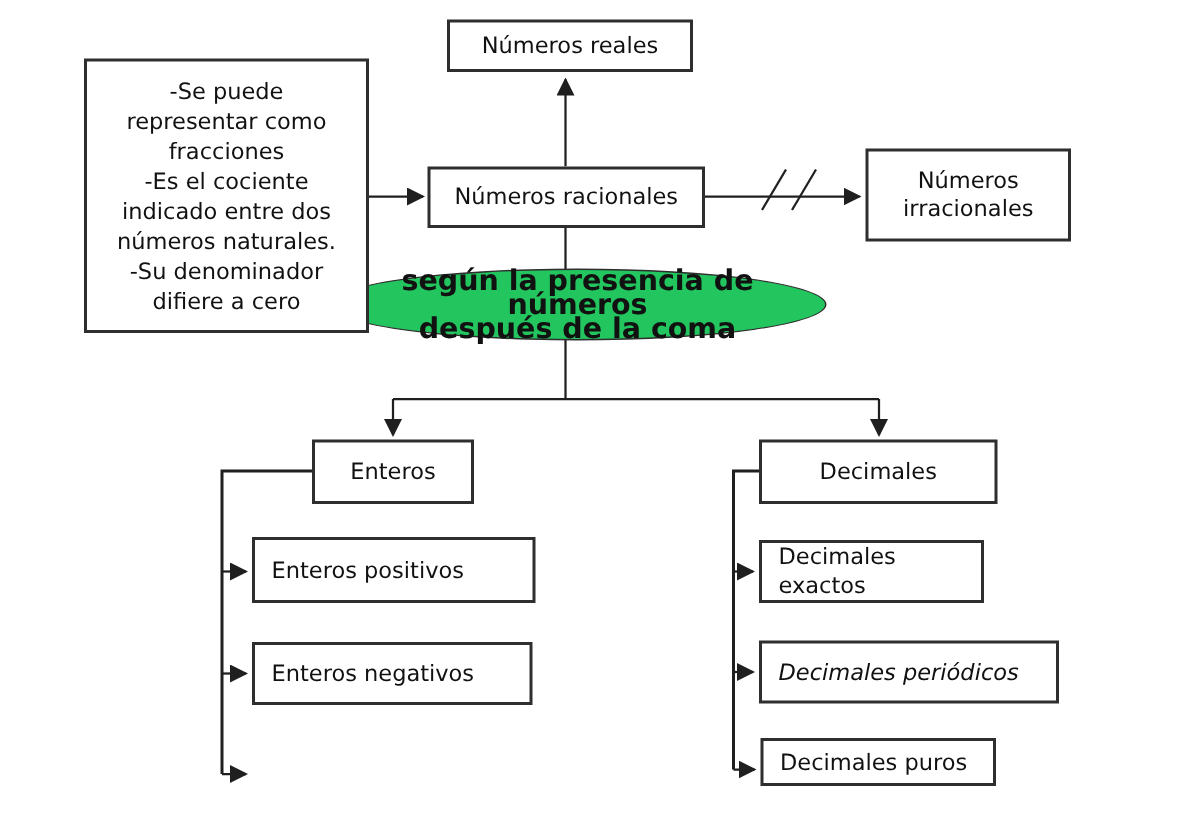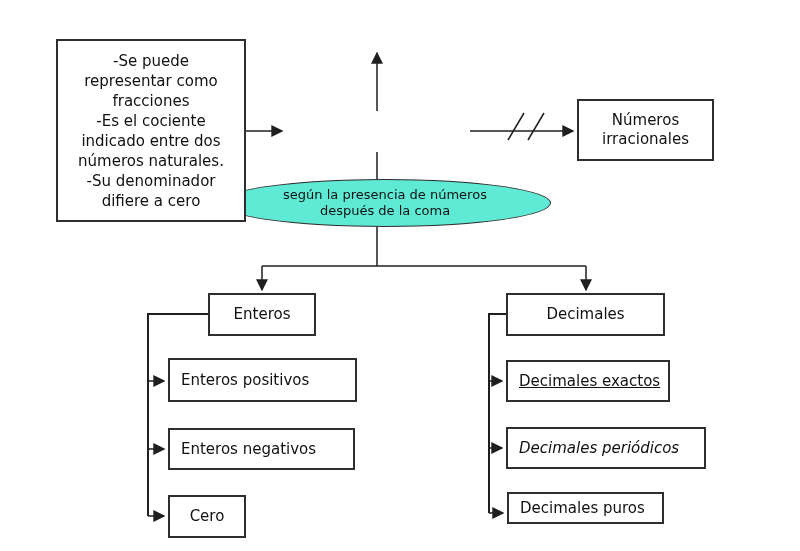--- a/index.html
+++ b/index.html
@@ -28,32 +28,32 @@
     left:20px;top:39px;width:190px;height:183px;
     font-size:15px;line-height:20px;
     white-space:pre-line;
     margin-left:36px;
   }
   #box-reales{left:298px;top:13px;width:164px;height:35px;}
   #box-racionales{left:285px;top:111px;width:185px;height:41px;}
   #box-irracionales{left:577px;top:99px;width:137px;height:62px;}
   #ellipse-condition{
     position:absolute;left:219px;top:179px;width:332px;height:48px;
-    background:#5eead4;border:1.5px solid #2e2e2e;border-radius:50%;
+    background:#22c55e;border:1.5px solid #2e2e2e;border-radius:50%;
     box-sizing:border-box;
     display:flex;align-items:center;justify-content:center;
-    text-align:center;font-size:13px;line-height:16px;
-    white-space:pre-line;z-index:2;
+    text-align:center;font-size:19px;line-height:16px;
+    white-space:pre-line;z-index:2;font-weight:bold;
   }
   #box-enteros{left:208px;top:293px;width:108px;height:43px;}
   #box-decimales{left:506px;top:293px;width:159px;height:43px;}
   #box-ent-pos{left:168px;top:358px;width:189px;height:44px;}
   #box-ent-neg{left:168px;top:428px;width:187px;height:42px;}
   #box-cero{left:168px;top:495px;width:78px;height:43px;}
-  #box-dec-exa{left:506px;top:360px;width:164px;height:42px;text-decoration:underline;}
+  #box-dec-exa{left:506px;top:360px;width:150px;height:42px;}
   #box-dec-per{left:506px;top:427px;width:200px;height:42px;font-style:italic;}
   #box-dec-pur{left:507px;top:492px;width:157px;height:32px;}
   #connectors line, #connectors polyline{stroke:#1f1f1f;}
 </style>
 </head>
 <body>
 
 <div id="canvas">
 
   <svg id="connectors" width="800" height="551" viewBox="0 0 800 551">
@@ -89,36 +89,37 @@
 
   <div class="node" id="box-properties">-Se puede
 representar como
 fracciones
 -Es el cociente
 indicado entre dos
 números naturales.
 -Su denominador
 difiere a cero</div>
 
+  <div class="node" id="box-reales">Números reales</div>
 
+  <div class="node" id="box-racionales">Números racionales</div>
 
   <div class="node" id="box-irracionales">Números irracionales</div>
 
   <div id="ellipse-condition">según la presencia de números
 después de la coma</div>
 
   <div class="node" id="box-enteros">Enteros</div>
 
   <div class="node" id="box-decimales">Decimales</div>
 
   <div class="node leftpad" id="box-ent-pos">Enteros positivos</div>
 
   <div class="node leftpad" id="box-ent-neg">Enteros negativos</div>
 
-  <div class="node" id="box-cero">Cero</div>
 
   <div class="node leftpad" id="box-dec-exa">Decimales exactos</div>
 
   <div class="node leftpad" id="box-dec-per">Decimales periódicos</div>
 
   <div class="node leftpad" id="box-dec-pur">Decimales puros</div>
 
 </div>
 
 </body></html>

